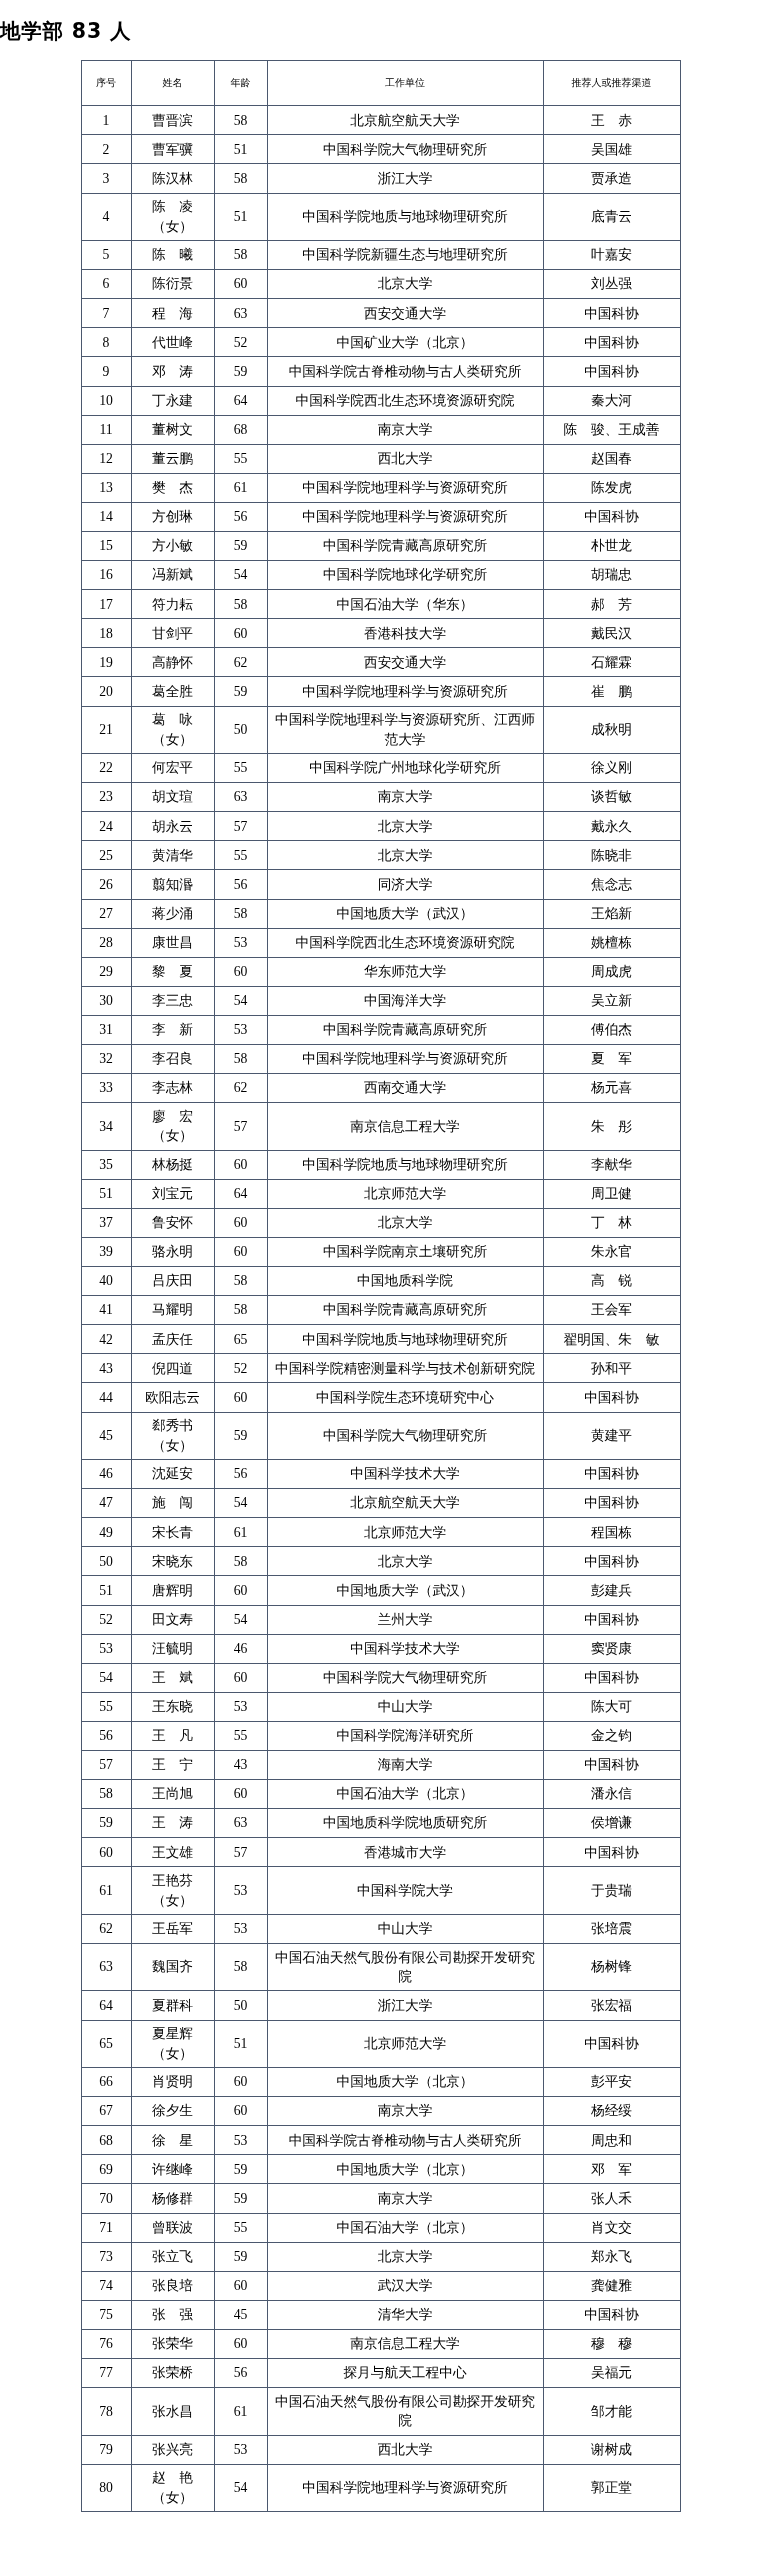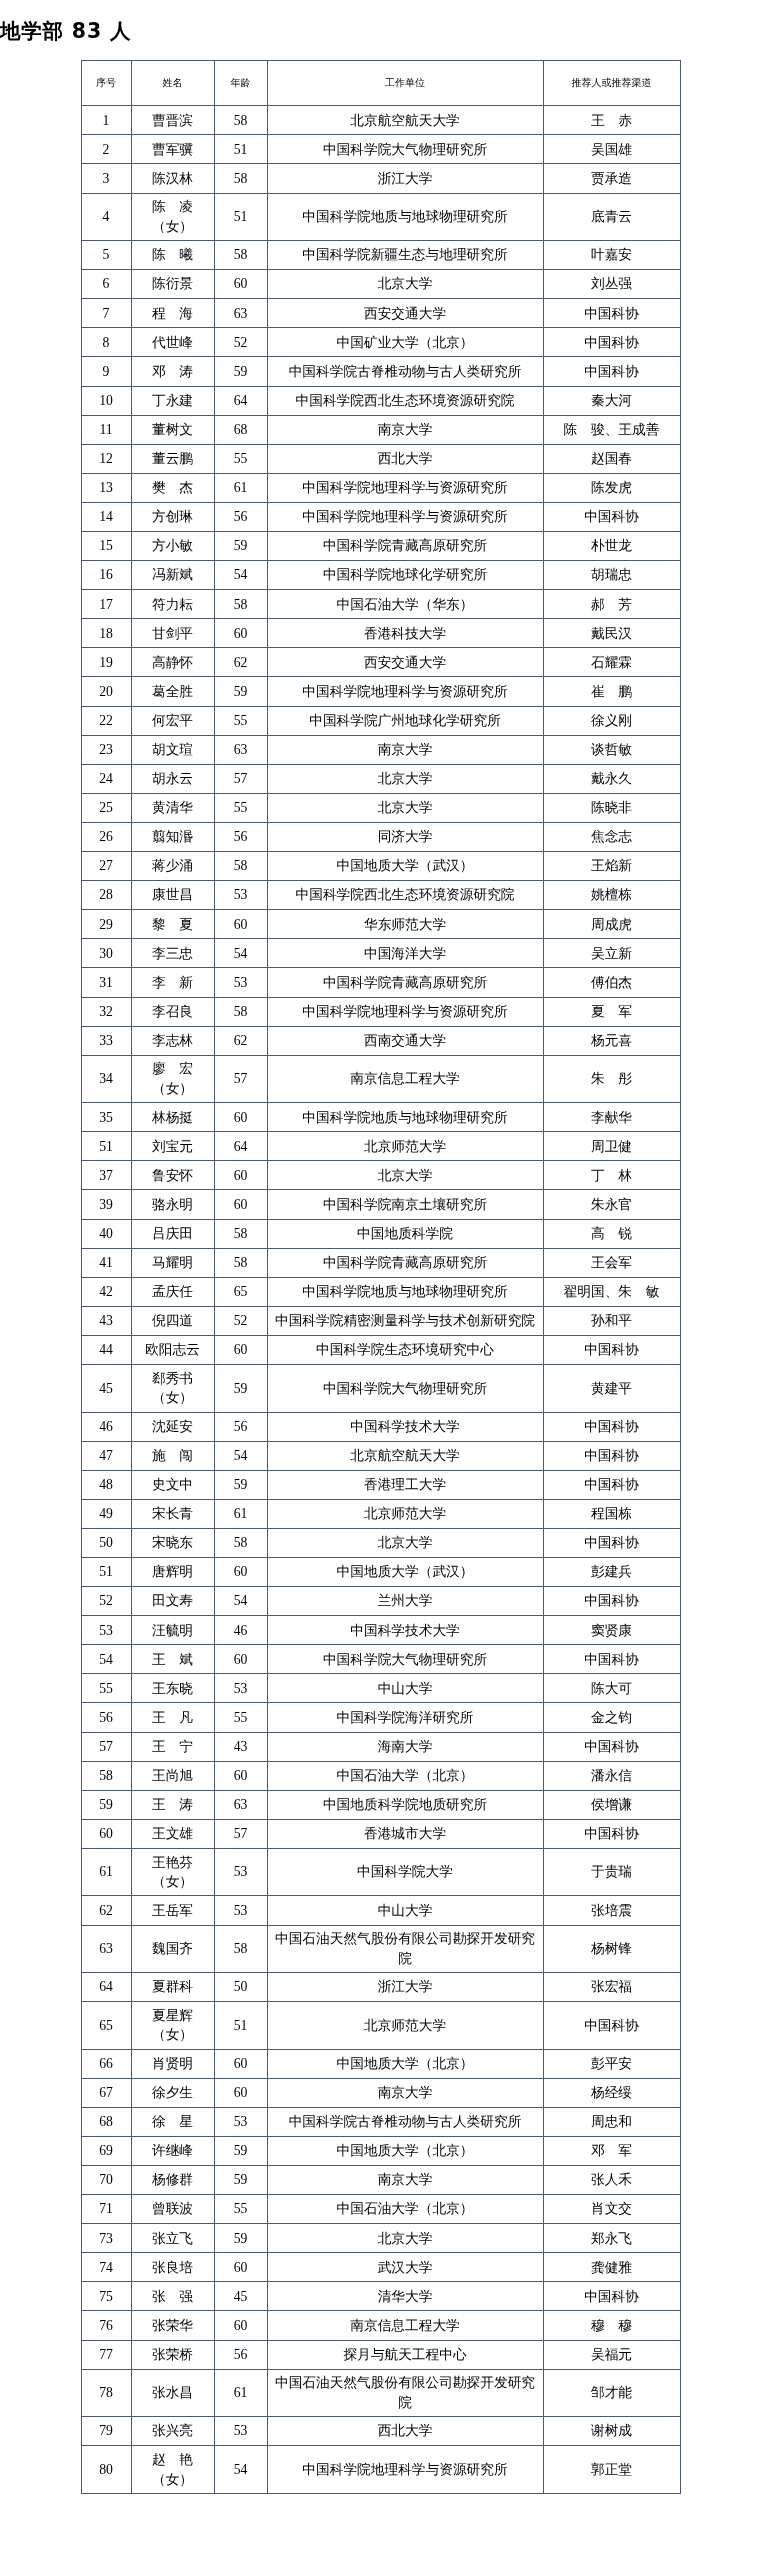--- a/index.html
+++ b/index.html
@@ -296,20 +296,30 @@
     <td class="c-no">20</td>
     <td class="c-name">
       <span class="member-name">葛全胜</span>
 
     </td>
     <td class="c-age">59</td>
     <td class="c-unit">中国科学院地理科学与资源研究所</td>
     <td class="c-rec">崔　鹏</td>
   </tr>
 
+  <tr>
+    <td class="c-no">21</td>
+    <td class="c-name">
+      <span class="member-name">葛　咏</span>
+      <span class="gender-note">（女）</span>
+    </td>
+    <td class="c-age">50</td>
+    <td class="c-unit">中国科学院地理科学与资源研究所、江西师范大学</td>
+    <td class="c-rec">成秋明</td>
+  </tr>
 
   <tr>
     <td class="c-no">22</td>
     <td class="c-name">
       <span class="member-name">何宏平</span>
 
     </td>
     <td class="c-age">55</td>
     <td class="c-unit">中国科学院广州地球化学研究所</td>
     <td class="c-rec">徐义刚</td>
@@ -573,30 +583,20 @@
     <td class="c-no">47</td>
     <td class="c-name">
       <span class="member-name">施　闯</span>
 
     </td>
     <td class="c-age">54</td>
     <td class="c-unit">北京航空航天大学</td>
     <td class="c-rec">中国科协</td>
   </tr>
 
-  <tr>
-    <td class="c-no">48</td>
-    <td class="c-name">
-      <span class="member-name">史文中</span>
-
-    </td>
-    <td class="c-age">59</td>
-    <td class="c-unit">香港理工大学</td>
-    <td class="c-rec">中国科协</td>
-  </tr>
 
   <tr>
     <td class="c-no">49</td>
     <td class="c-name">
       <span class="member-name">宋长青</span>
 
     </td>
     <td class="c-age">61</td>
     <td class="c-unit">北京师范大学</td>
     <td class="c-rec">程国栋</td>

